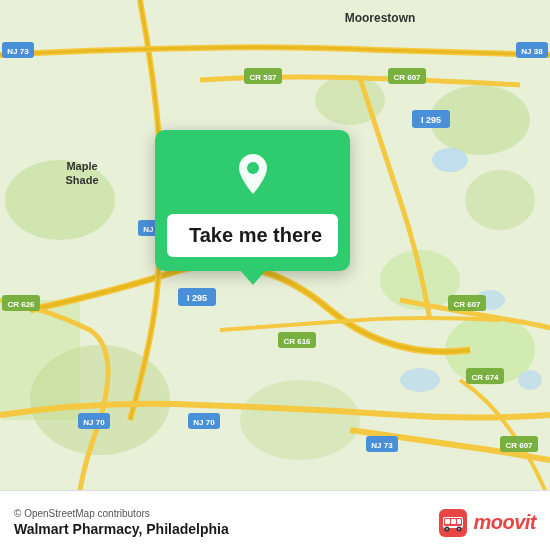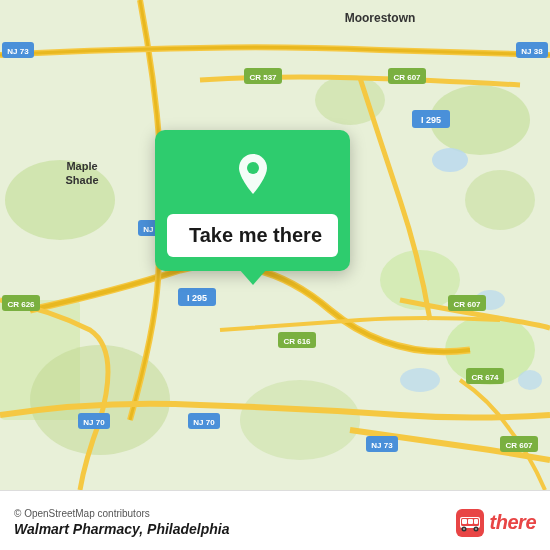--- a/index.html
+++ b/index.html
@@ -97,21 +97,20 @@
 
     #osm-credit {
       font-size: 10px;
       color: #555;
     }
 
     #location-label {
       font-size: 14px;
       font-weight: 600;
       color: #1a1a1a;
-      font-style: italic;
     }
 
     #moovit-logo {
       display: flex;
       align-items: center;
       gap: 6px;
     }
 
     #moovit-icon {
       width: 28px;
@@ -252,15 +251,15 @@
 
       <rect x="6" y="10" width="5" height="5" rx="1" fill="white"></rect>
       <rect x="12" y="10" width="5" height="5" rx="1" fill="white"></rect>
       <rect x="18" y="10" width="4" height="5" rx="1" fill="white"></rect>
 
       <circle cx="8" cy="20" r="2.5" fill="#333"></circle>
       <circle cx="8" cy="20" r="1" fill="#aaa"></circle>
       <circle cx="20" cy="20" r="2.5" fill="#333"></circle>
       <circle cx="20" cy="20" r="1" fill="#aaa"></circle>
     </svg>
-    <span id="moovit-text">there</span>
+    <span id="moovit-text">moovit</span>
   </div>
 </div>
 
 </body></html>

